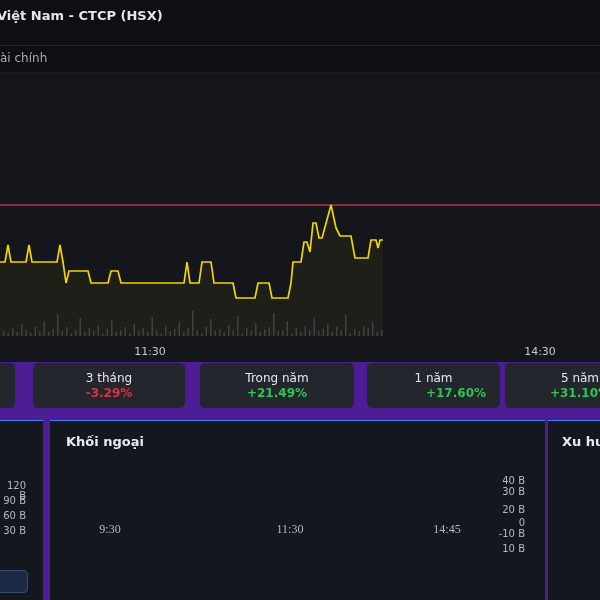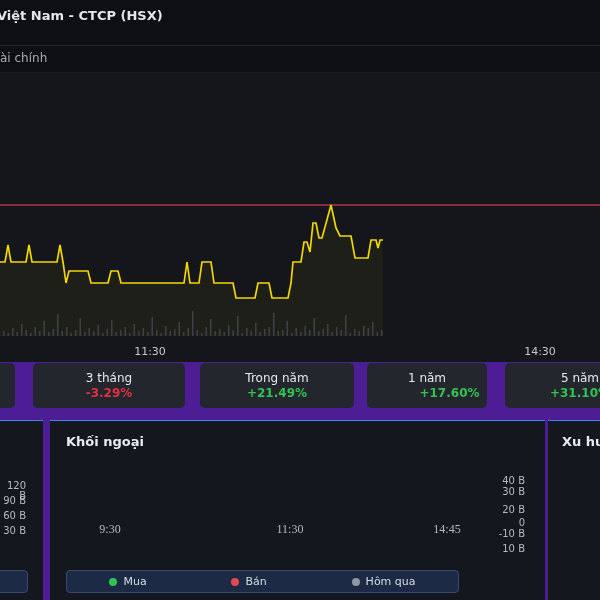--- a/index.html
+++ b/index.html
@@ -158,21 +158,21 @@
         <div class="perf-value" style="color: rgb(230, 233, 236);"></div>
       </div>
       <div class="perf-card" style="left: 33px; width: 152px;">
         <div class="perf-label">3 tháng</div>
         <div class="perf-value" style="color: rgb(224, 49, 63);">-3.29%</div>
       </div>
       <div class="perf-card" style="left: 200px; width: 154px;">
         <div class="perf-label">Trong năm</div>
         <div class="perf-value" style="color: rgb(47, 196, 84);">+21.49%</div>
       </div>
-      <div class="perf-card" style="left: 367px; width: 120px; text-align: right;">
+      <div class="perf-card" style="left: 367px; width: 133px; text-align: right;">
         <div class="perf-label">1 năm</div>
         <div class="perf-value" style="color: rgb(47, 196, 84); margin-left: 45px;">+17.60%</div>
       </div>
       <div class="perf-card" style="left: 505px; width: 150px;">
         <div class="perf-label">5 năm</div>
         <div class="perf-value" style="color: rgb(47, 196, 84);">+31.10%</div>
       </div>
     </div>
 
   <div class="panel panel-left"></div>
@@ -197,31 +197,17 @@
       <div class="axis-label" style="top: 518px;">0</div>
       <div class="axis-label" style="top: 529px;">-10 B</div>
     </div>
   <div id="ff-x-labels">
       <div class="ff-time-label" style="left: 110px;">9:30</div>
       <div class="ff-time-label" style="left: 290px;">11:30</div>
       <div class="ff-time-label" style="left: 447px;">14:45</div>
     </div>
 
   <div class="legend-bar" id="legend-cut" style="left:-30px;width:58px;"></div>
-  <div class="legend-bar" id="legend-main" style="left:66px;width:393px;">
-      <div class="legend-item">
-        <div class="legend-dot" style="background: rgb(47, 196, 84);"></div>
-        <div class="">Mua</div>
-      </div>
-      <div class="legend-item">
-        <div class="legend-dot" style="background: rgb(229, 72, 77);"></div>
-        <div class="">Bán</div>
-      </div>
-      <div class="legend-item">
-        <div class="legend-dot" style="background: rgb(143, 151, 163);"></div>
-        <div class="">Hôm qua</div>
-      </div>
-    </div>
 
   <div class="hit" style="left:0;top:73px;width:600px;height:272px;"></div>
   <div class="hit" style="left:62px;top:455px;width:414px;height:85px;"></div>
 
 </div>
 
 </body></html>

